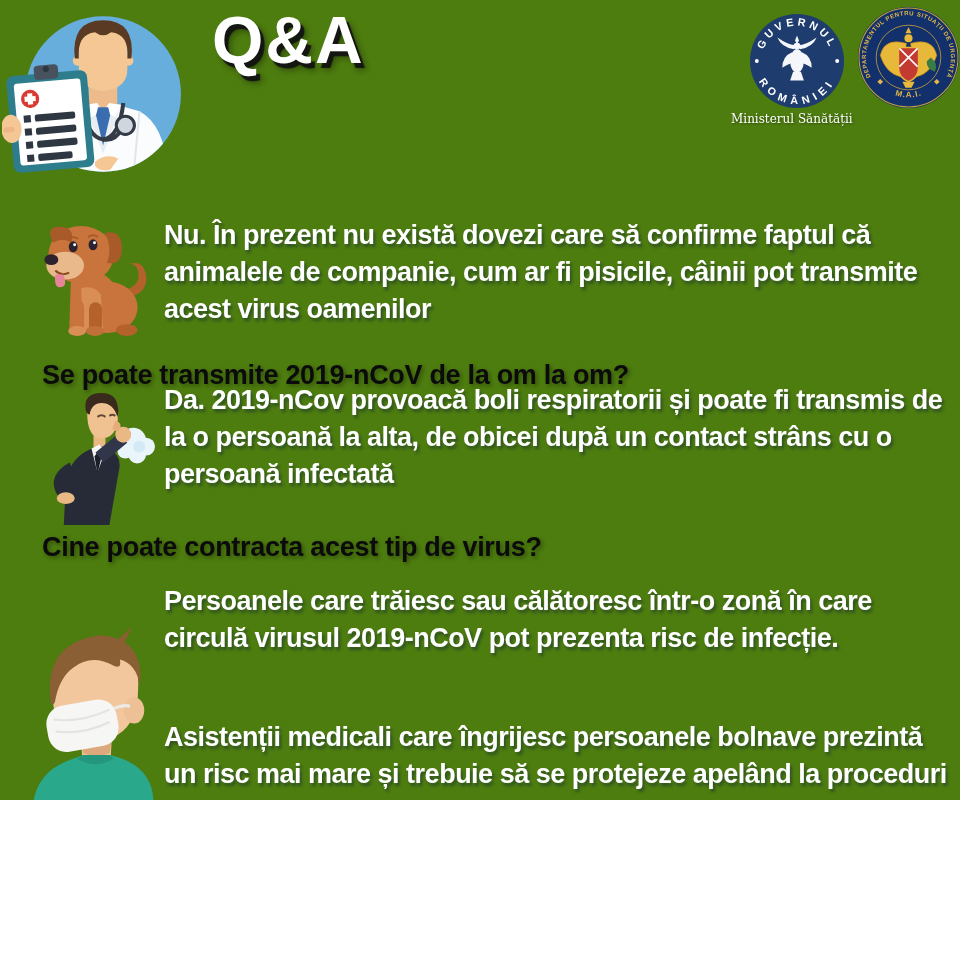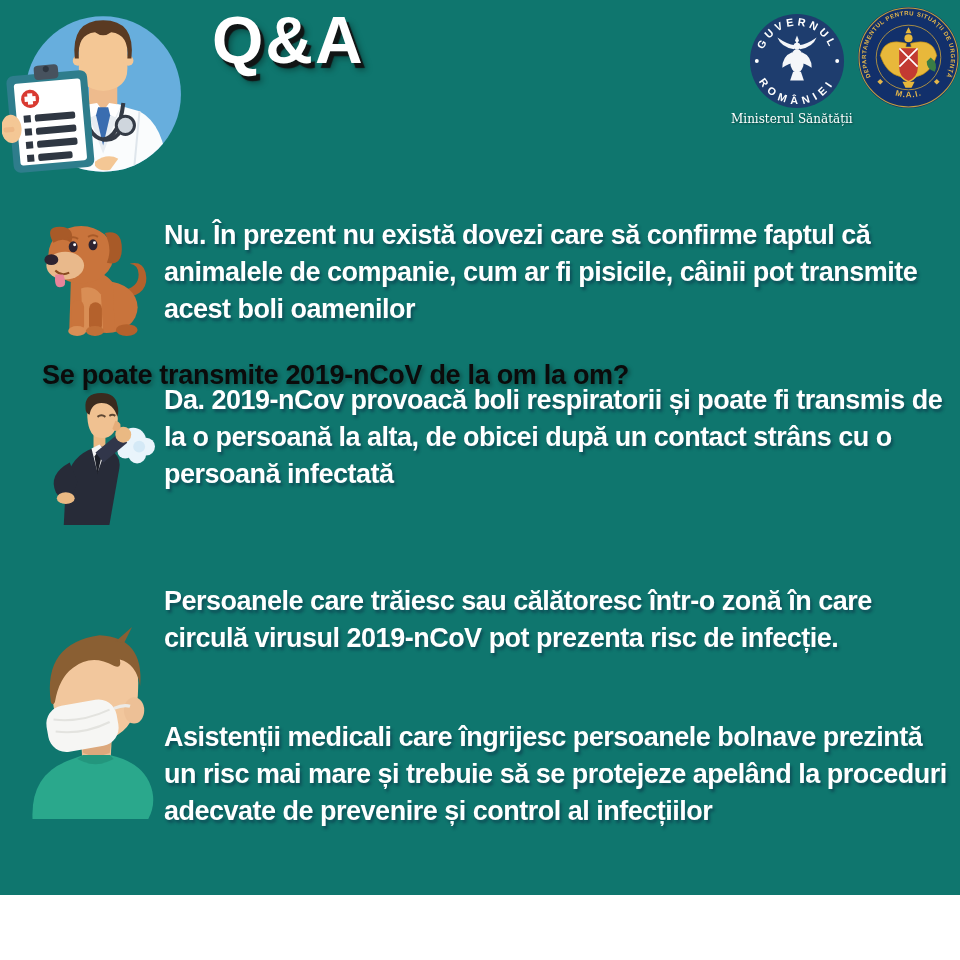--- a/index.html
+++ b/index.html
@@ -1,18 +1,18 @@
 <!DOCTYPE html>
 <html><head>
 <meta charset="utf-8">
 <style>
   html,body{margin:0;padding:0;}
   .poster{
-    position:relative; width:960px; height:895px; overflow:hidden;
-    background:#0f766e;
+    position:relative; width:960px; height:800px; overflow:hidden;
+    background:#4d7c0f;
     font-family:"Liberation Sans","DejaVu Sans",sans-serif;
   }
   .abs{position:absolute;}
   
   .title-qa{
     left:212px; top:2px; font-size:66px; font-weight:bold; color:#ffffff;
     letter-spacing:2px;
     text-shadow:4px 5px 1px rgba(18,18,18,.95), 6px 7px 6px rgba(0,0,0,.35);
   }
   .title-main{
@@ -176,21 +176,21 @@
     <ellipse cx="20" cy="41" rx="7" ry="5.5" fill="#2d2330"></ellipse>
     <path d="M 24,52 Q 30,58 38,54" stroke="#8a4a20" stroke-width="2" fill="none"></path>
     <path d="M 24,56 Q 22,72 32,68 Q 36,66 32,56 Z" fill="#e8849a"></path>
     <ellipse cx="42" cy="28" rx="4.5" ry="5.5" fill="#2d2330"></ellipse>
     <ellipse cx="62" cy="26" rx="4.5" ry="5.5" fill="#2d2330"></ellipse>
     <circle cx="43.5" cy="26" r="1.5" fill="#ffffff"></circle>
     <circle cx="63.5" cy="24" r="1.5" fill="#ffffff"></circle>
     <path d="M 37,20 Q 42,17 47,20" stroke="#a85a28" stroke-width="2" fill="none"></path>
     <path d="M 57,18 Q 62,15 67,18" stroke="#a85a28" stroke-width="2" fill="none"></path>
   </svg>
-  <div class="abs answer a1">Nu. În prezent nu există dovezi care să confirme faptul că animalele de companie, cum ar fi pisicile, câinii pot transmite acest boli oamenilor</div>
+  <div class="abs answer a1">Nu. În prezent nu există dovezi care să confirme faptul că animalele de companie, cum ar fi pisicile, câinii pot transmite acest virus oamenilor</div>
 
   <div class="abs question q2">Se poate transmite 2019-nCoV de la om la om?</div>
   <svg class="abs man-pos" viewBox="0 0 120 135">
     <g fill="#e9f4fb">
       <circle cx="98" cy="50" r="13"></circle>
       <circle cx="111" cy="56" r="9"></circle>
       <circle cx="102" cy="64" r="9"></circle>
       <circle cx="90" cy="60" r="8"></circle>
     </g>
     <circle cx="104" cy="56" r="6" fill="#d4e9f6"></circle>
@@ -203,20 +203,21 @@
     <path d="M 60,62 Q 72,52 84,42 L 92,52 Q 80,62 68,72 Z" fill="#31364a"></path>
     <circle cx="88" cy="44" r="8" fill="#eab983"></circle>
     <path d="M 52,14 Q 50,40 60,46 Q 72,50 78,42 Q 84,34 82,22 Q 80,8 66,6 Q 54,6 52,14 Z" fill="#f0c191"></path>
     <path d="M 80,30 Q 88,32 84,39 Q 80,42 77,38 Z" fill="#e5ad79"></path>
     <path d="M 50,18 Q 48,2 66,2 Q 80,2 82,14 Q 84,20 82,26 Q 78,12 66,12 Q 56,12 54,24 Q 50,22 50,18 Z" fill="#3a2a1e"></path>
     <path d="M 62,26 Q 66,23 70,26" stroke="#5d4632" stroke-width="2" fill="none"></path>
     <path d="M 74,25 Q 77,23 80,25" stroke="#5d4632" stroke-width="2" fill="none"></path>
   </svg>
   <div class="abs answer a2">Da. 2019-nCov provoacă boli respiratorii și poate fi transmis de la o persoană la alta, de obicei după un contact strâns cu o persoană infectată</div>
 
+  <div class="abs question q3">Cine poate contracta acest tip de virus?</div>
   <svg class="abs mask-pos" viewBox="0 0 150 195">
     <path d="M 60,120 L 90,116 L 88,154 L 62,154 Z" fill="#edc096"></path>
     <path d="M 60,120 L 90,116 L 88,130 Q 74,136 62,130 Z" fill="#dca87c"></path>
     <path d="M 32,74 Q 30,24 78,20 Q 118,22 116,66 Q 116,100 96,112 Q 64,126 44,108 Q 32,96 32,74 Z" fill="#f2c79d"></path>
     <ellipse cx="112" cy="88" rx="10" ry="13" fill="#edc096"></ellipse>
     <path d="M 30,80 Q 22,22 78,14 Q 122,16 118,64 Q 114,42 98,38 Q 100,48 92,44 Q 70,32 52,46 Q 38,56 34,80 Q 32,84 30,80 Z" fill="#8a5f33"></path>
     <path d="M 94,20 L 110,6 L 102,22 Z" fill="#8a5f33"></path>
     <g transform="rotate(-10 62 102)">
       <rect x="26" y="80" width="70" height="46" rx="18" fill="#f6f6f4"></rect>
       <path d="M 34,92 Q 60,100 90,92" stroke="#e3e3df" stroke-width="2" fill="none"></path>

